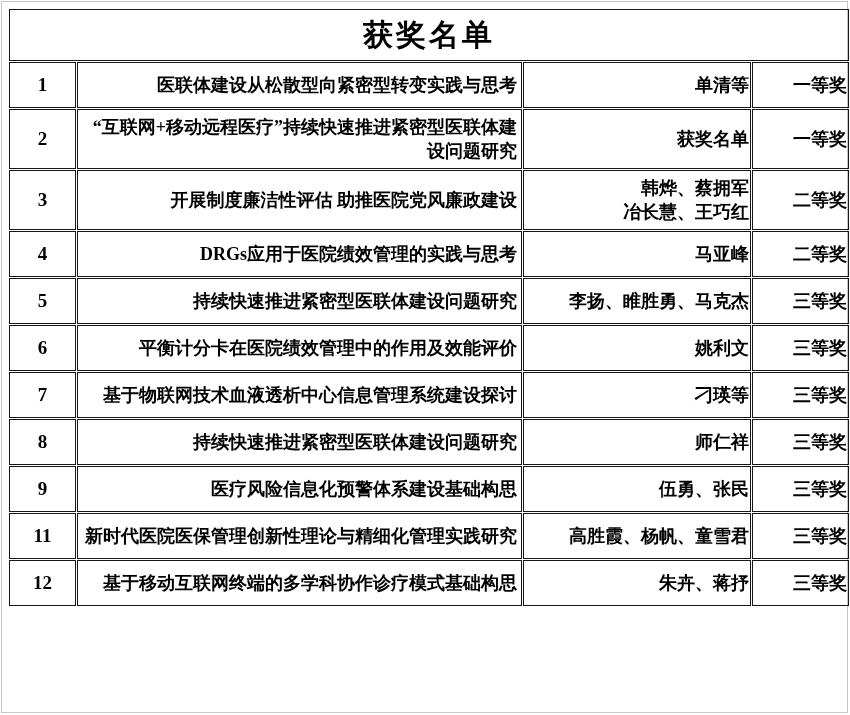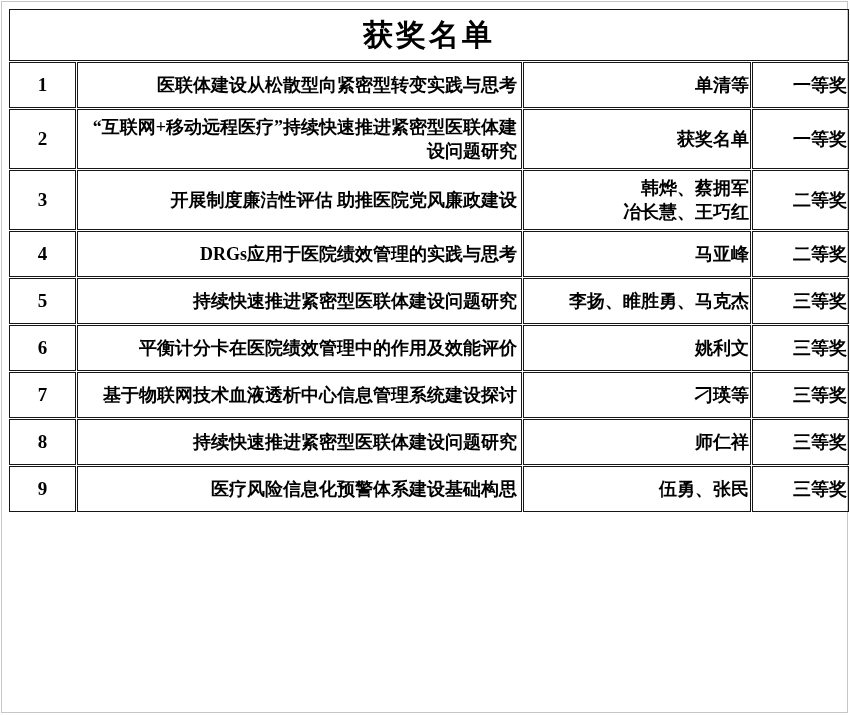--- a/index.html
+++ b/index.html
@@ -144,14 +144,26 @@
       <td class="cell-title">持续快速推进紧密型医联体建设问题研究</td>
       <td class="cell-author">师仁祥</td>
       <td class="cell-award">三等奖</td>
     </tr>
     <tr class="data-row">
       <td class="cell-no">9</td>
       <td class="cell-title">医疗风险信息化预警体系建设基础构思</td>
       <td class="cell-author">伍勇、张民</td>
       <td class="cell-award">三等奖</td>
     </tr>
+    <tr class="data-row">
+      <td class="cell-no">11</td>
+      <td class="cell-title">新时代医院医保管理创新性理论与精细化管理实践研究</td>
+      <td class="cell-author">高胜霞、杨帆、童雪君</td>
+      <td class="cell-award">三等奖</td>
+    </tr>
+    <tr class="data-row">
+      <td class="cell-no">12</td>
+      <td class="cell-title">基于移动互联网终端的多学科协作诊疗模式基础构思</td>
+      <td class="cell-author">朱卉、蒋抒</td>
+      <td class="cell-award">三等奖</td>
+    </tr>
   </tbody>
 </table>
 
 </body></html>

